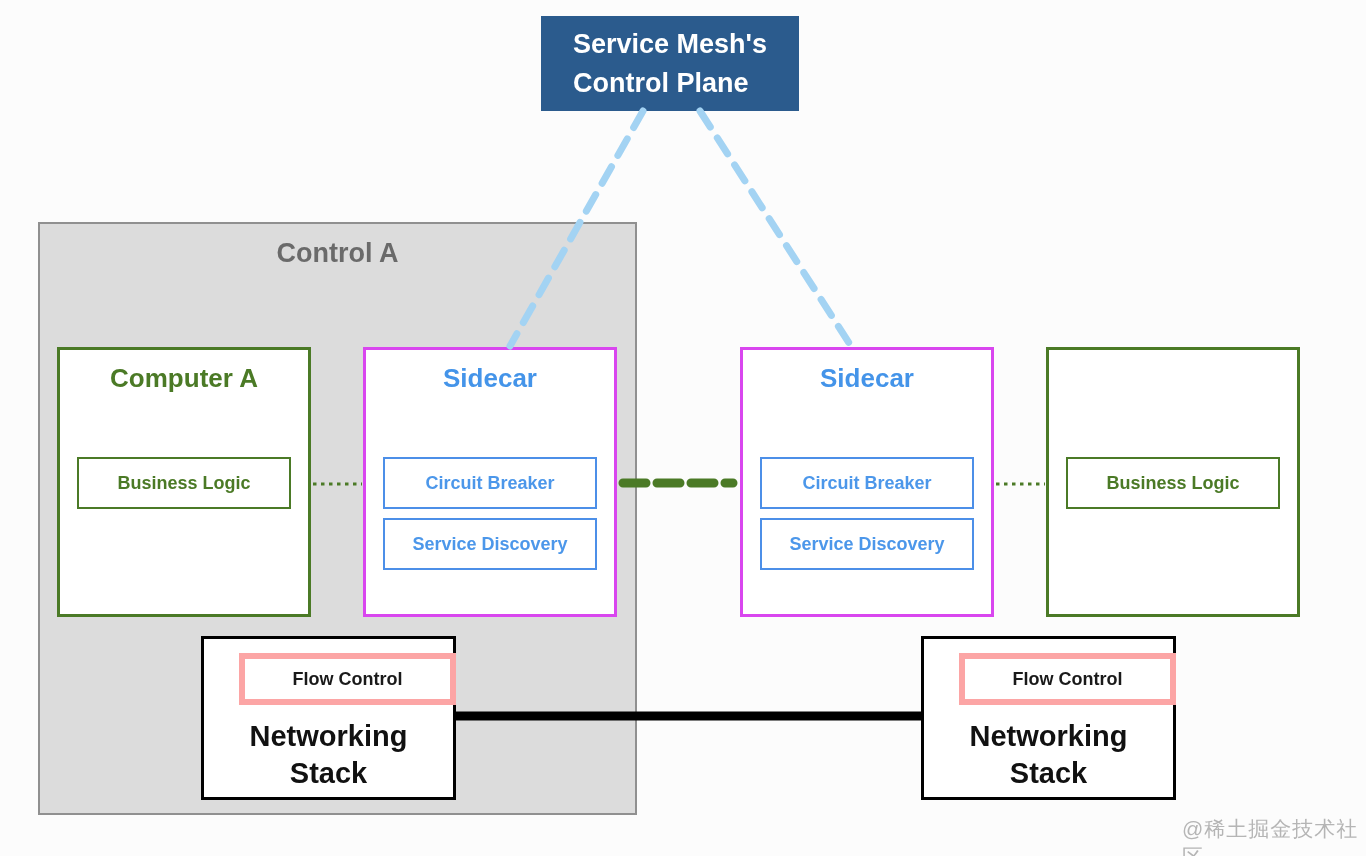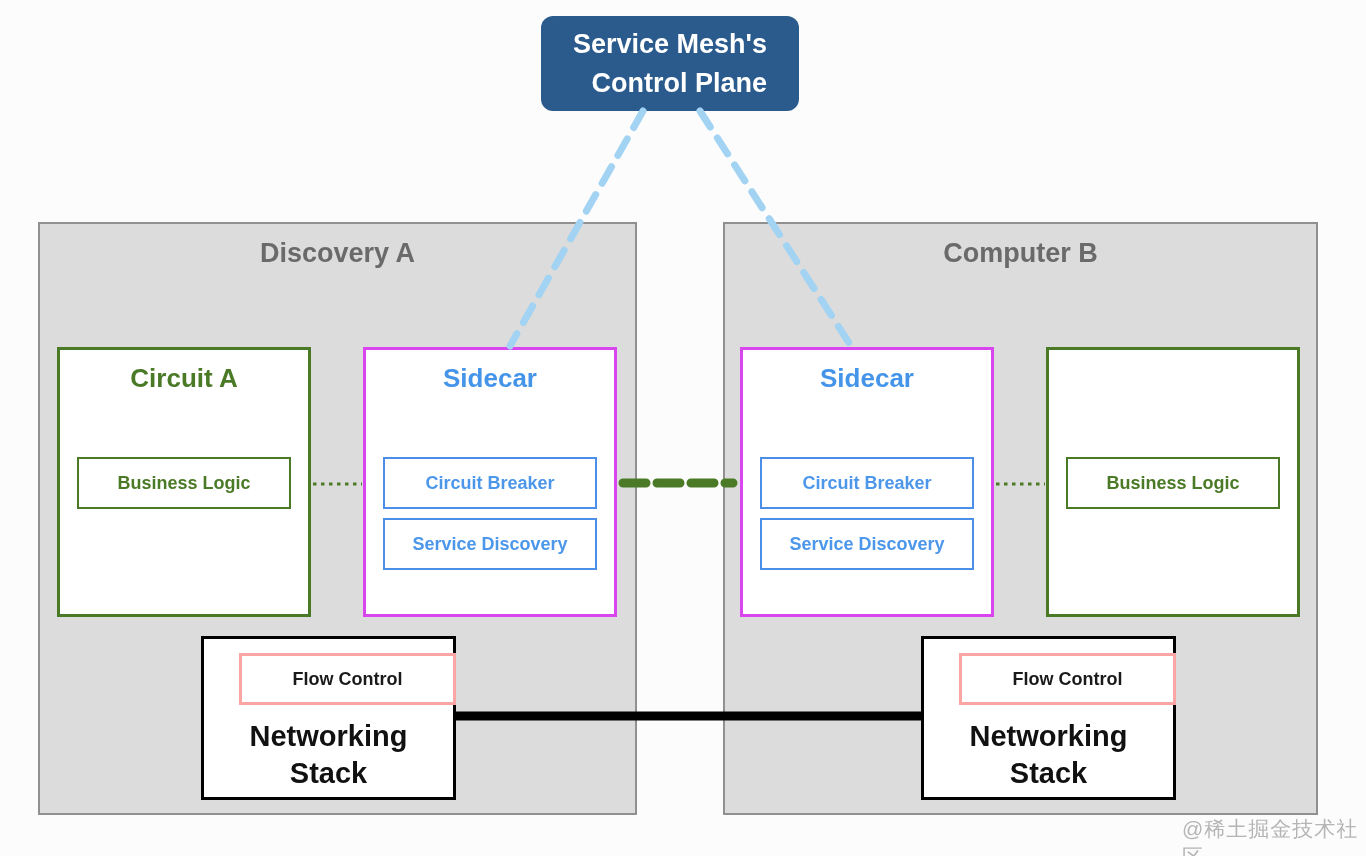--- a/index.html
+++ b/index.html
@@ -6,23 +6,23 @@
   html, body { width: 1366px; height: 856px; }
   body { font-family: "Liberation Sans", "DejaVu Sans", sans-serif; background: #fcfcfc; }
   #canvas { position: relative; width: 1366px; height: 856px; background: #fcfcfc; overflow: hidden; }
 
   .abs { position: absolute; }
 
   
   #control-plane {
     left: 541px; top: 16px; width: 258px; height: 95px;
     background: #2b5b8d; color: #ffffff;
-    display: flex; align-items: center; justify-content: center; text-align: right;
+    display: flex; align-items: center; justify-content: center; text-align: left;
     font-size: 27px; font-weight: 700; line-height: 39px; white-space: pre-line;
-    border-radius: 12px;
+    border-radius: 0;
   }
 
   
   .computer {
     top: 222px; height: 593px;
     background: #dcdcdc; border: 2px solid #909090;
   }
   #computer-a { left: 38px;  width: 599px; }
   #computer-b { left: 723px; width: 595px; }
   .computer-title {
@@ -61,21 +61,21 @@
   
   .net-box {
     top: 636px; width: 255px; height: 164px;
     background: #ffffff; border: 3px solid #000000;
     display: flex; flex-direction: column; align-items: center;
   }
   #net-a { left: 201px; }
   #net-b { left: 921px; }
   .flow-box {
     margin-top: 14px; width: 217px; height: 52px;
-    border: 3px solid #fca5a5; background: #ffffff;
+    border: 6px solid #fca5a5; background: #ffffff;
     display: flex; align-items: center; justify-content: center;
     font-size: 18px; font-weight: 700; color: #1a1a1a; margin-left: 38px;
   }
   .net-label {
     margin-top: 13px; font-size: 29px; font-weight: 700; color: #111111;
     text-align: center; line-height: 37px; white-space: pre-line;
   }
 
   
   #wires { position: absolute; left: 0; top: 0; pointer-events: none; }
@@ -87,29 +87,26 @@
 </style>
 </head>
 <body>
 
 <div id="canvas">
 
   <div id="control-plane" class="abs">Service Mesh's
 Control Plane</div>
 
   <div id="computer-a" class="abs computer">
-    <div class="computer-title">Discovery A</div>
+    <div class="computer-title">Control A</div>
   </div>
 
-  <div id="computer-b" class="abs computer">
-    <div class="computer-title">Computer B</div>
-  </div>
 
   <div id="service-a" class="abs big-box service-box">
-    <div class="big-box-title">Circuit A</div>
+    <div class="big-box-title">Computer A</div>
     <div class="inner-box inner-green inner-top">Business Logic</div>
   </div>
 
   <div id="sidecar-a" class="abs big-box sidecar-box">
     <div class="big-box-title">Sidecar</div>
     <div class="inner-box inner-blue inner-top">Circuit Breaker</div>
     <div class="inner-box inner-blue inner-bottom">Service Discovery</div>
   </div>
 
   <div id="sidecar-b" class="abs big-box sidecar-box">

